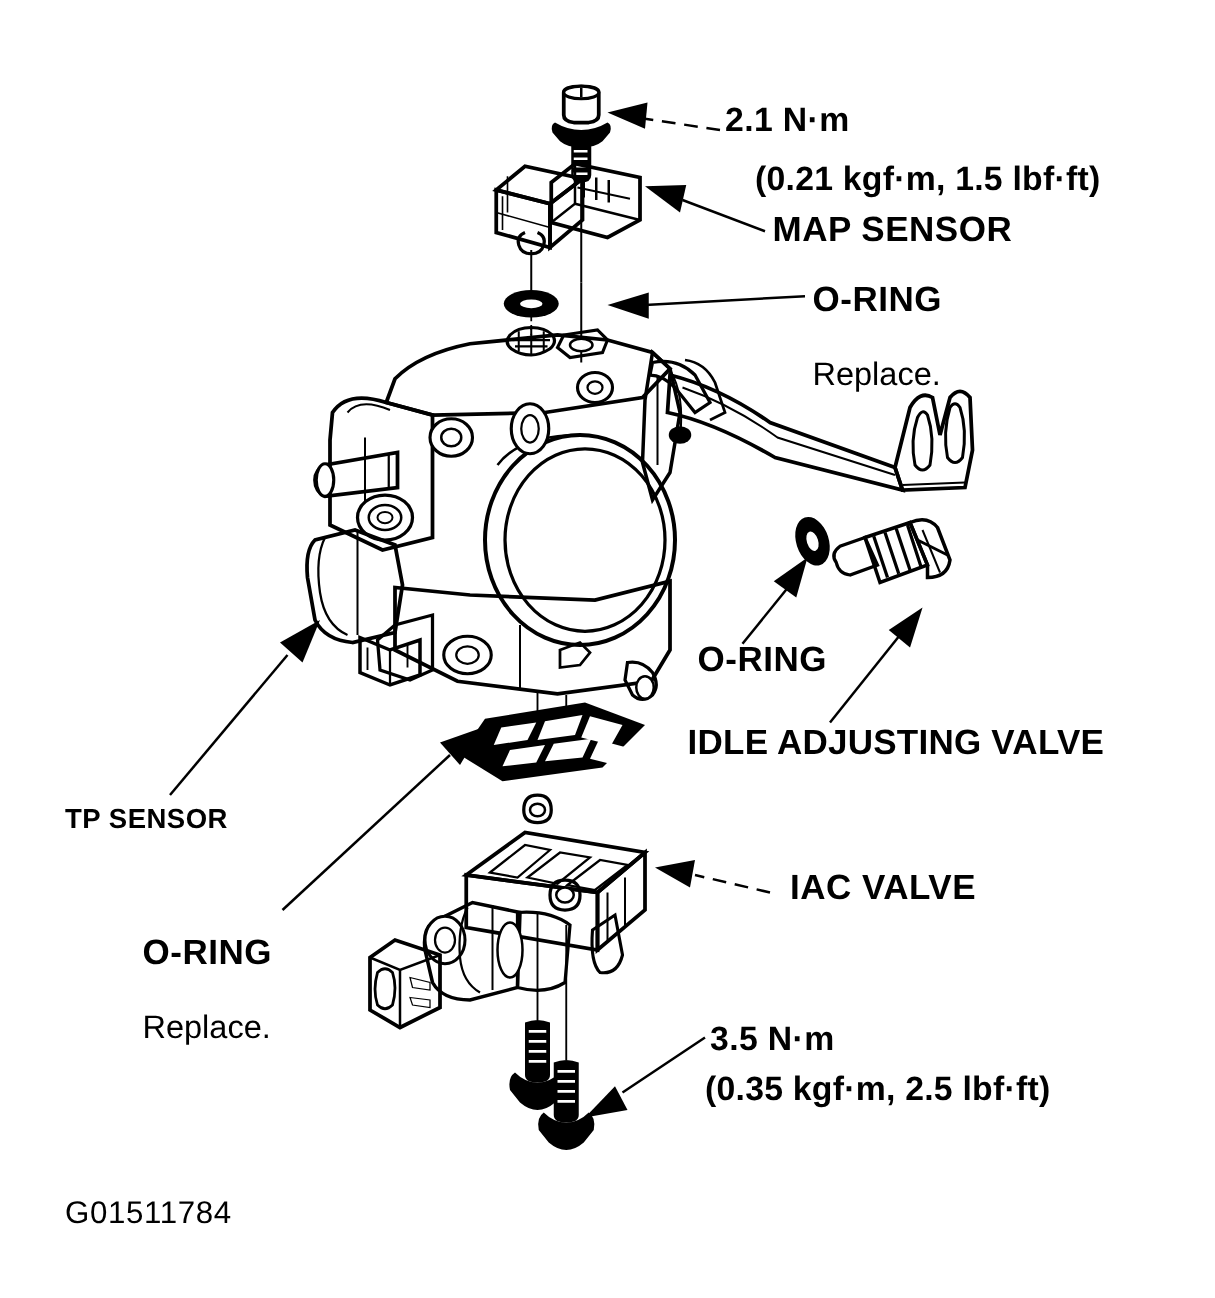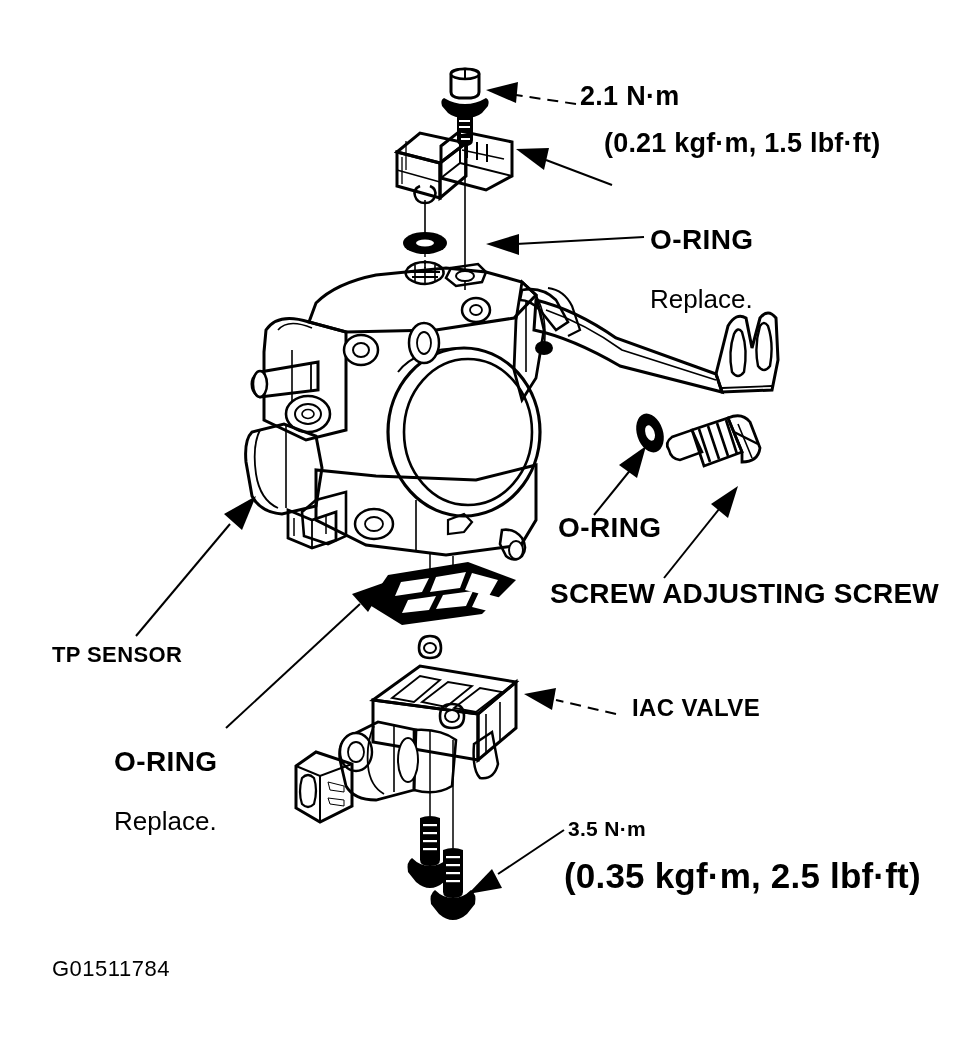--- a/index.html
+++ b/index.html
@@ -280,33 +280,34 @@
   <g>
     <line x1="548" y1="830" x2="482" y2="874" stroke="#000" stroke-width="2"></line>
     <polygon points="452,894 476,869 486,888" fill="#000"></polygon>
   </g>
 
 </svg>
 
   <div class="lbl bold" style="left:564px;top:83px;font-size:27px;letter-spacing:0.3px;">2.1 N·m</div>
   <div class="lbl bold" style="left:564px;top:130px;font-size:27px;letter-spacing:0.2px;margin-left:24px;">(0.21 kgf·m, 1.5 lbf·ft)</div>
 
+  <div class="lbl bold" style="left:602px;top:170px;font-size:28px;letter-spacing:0.4px;">MAP SENSOR</div>
 
   <div class="lbl bold" style="left:634px;top:226px;font-size:28px;letter-spacing:0.4px;">O-RING</div>
   <div class="lbl reg" style="left:634px;top:262px;font-size:26px;">Replace.</div>
 
   <div class="lbl bold" style="left:542px;top:514px;font-size:28px;letter-spacing:0.4px;">O-RING</div>
 
-  <div class="lbl bold" style="left:534px;top:580px;font-size:28px;letter-spacing:0.2px;">SCREW ADJUSTING SCREW</div>
+  <div class="lbl bold" style="left:534px;top:580px;font-size:28px;letter-spacing:0.2px;">IDLE ADJUSTING VALVE</div>
 
   <div class="lbl bold" style="left:36px;top:644px;font-size:22px;letter-spacing:0.4px;">TP SENSOR</div>
 
   <div class="lbl bold" style="left:98px;top:748px;font-size:28px;letter-spacing:0.4px;">O-RING</div>
   <div class="lbl reg" style="left:98px;top:784px;font-size:26px;">Replace.</div>
 
-  <div class="lbl bold" style="left:616px;top:696px;font-size:24px;letter-spacing:0.4px;text-align:center;">IAC VALVE</div>
-
-  <div class="lbl bold" style="left:552px;top:818px;font-size:21px;letter-spacing:0.3px;">3.5 N·m</div>
-  <div class="lbl bold" style="left:548px;top:858px;font-size:35px;letter-spacing:0.2px;">(0.35 kgf·m, 2.5 lbf·ft)</div>
-
-  <div class="lbl reg" style="left:36px;top:934px;font-size:22px;letter-spacing:0.5px;text-align:center;">G01511784</div>
+  <div class="lbl bold" style="left:616px;top:696px;font-size:28px;letter-spacing:0.4px;text-align:center;">IAC VALVE</div>
+
+  <div class="lbl bold" style="left:552px;top:818px;font-size:27px;letter-spacing:0.3px;">3.5 N·m</div>
+  <div class="lbl bold" style="left:548px;top:858px;font-size:27px;letter-spacing:0.2px;">(0.35 kgf·m, 2.5 lbf·ft)</div>
+
+  <div class="lbl reg" style="left:36px;top:934px;font-size:25px;letter-spacing:0.5px;text-align:center;">G01511784</div>
 
 </div>
 
 </body></html>

